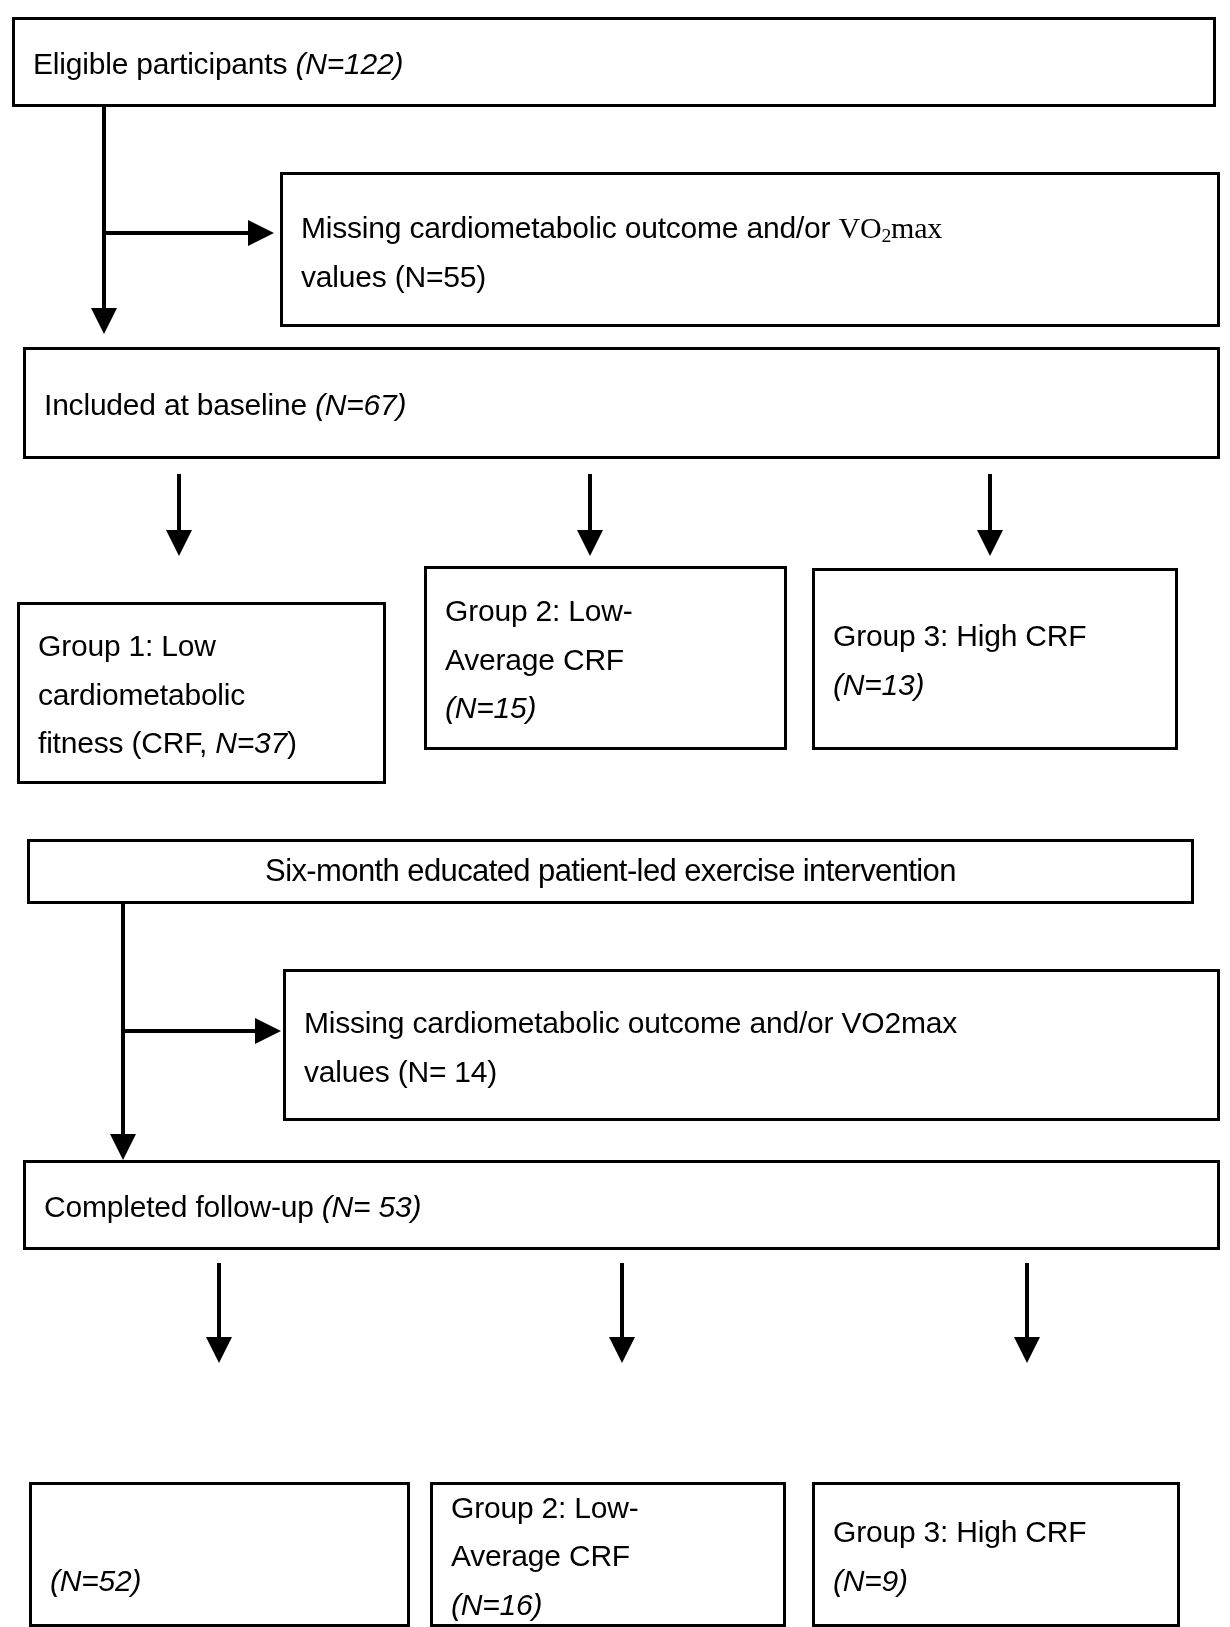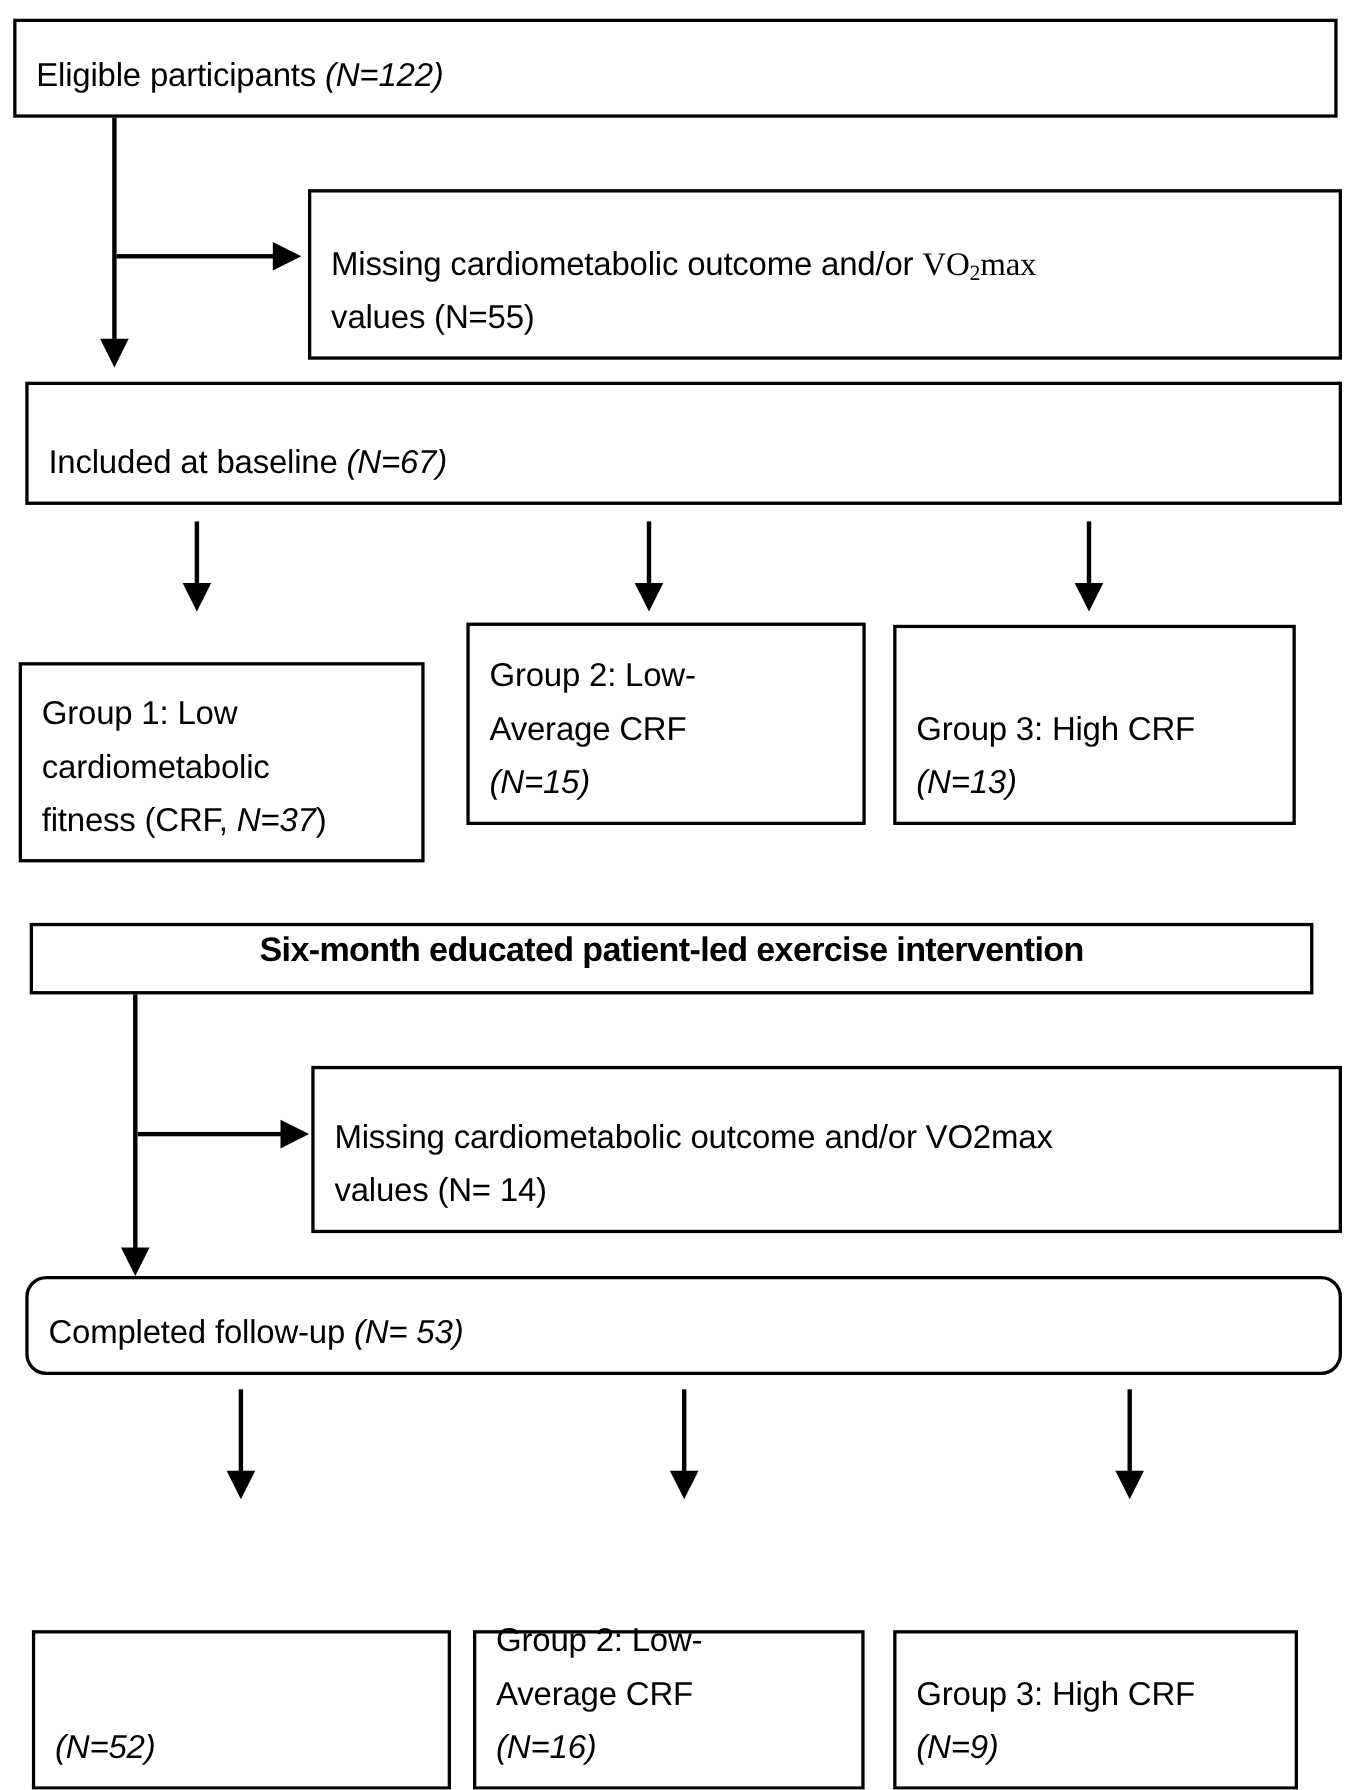--- a/index.html
+++ b/index.html
@@ -17,36 +17,36 @@
     height: 1627px;
     background: #ffffff;
     overflow: hidden;
   }
   .box {
     position: absolute;
     box-sizing: border-box;
     border: 3px solid #000000;
     background: #ffffff;
     display: flex;
-    align-items: flex-end;
+    align-items: center;
     justify-content: flex-start;
   }
   .box .txt {
     display: block;
     width: 100%;
     padding: 14px 16px 10px 18px;
     font-size: 30px;
     line-height: 1.62;
     letter-spacing: -0.2px;
     color: #000000;
     font-family: "Liberation Sans", sans-serif;
   }
   .box.wide .txt { padding-top: 16px; }
   .box.banner .txt {
-    font-weight: bold;
+    font-weight: normal;
     text-align: center;
     padding: 12px 18px;
     font-size: 31px;
     letter-spacing: -0.6px;
   }
   .it { font-style: italic; }
   .serif { font-family: Liberation Serif, serif; font-style: normal; }
   sub { font-size: 0.66em; vertical-align: -0.22em; }
 
   
@@ -147,21 +147,21 @@
   <div class="hline" style="left:125px; top:1029px; width:135px;"></div>
   <div class="arrowhead-right" style="left:255px; top:1018px;"></div>
 
   <div class="box wide" style="left:283px; top:969px; width:937px; height:152px;">
     <span class="txt">
       <span>Missing cardiometabolic outcome and/or VO2max</span><br>
       <span>values (N= 14)</span>
     </span>
   </div>
 
-  <div class="box" style="left:23px; top:1160px; width:1197px; height:90px;border-radius:19px;">
+  <div class="box" style="left:23px; top:1160px; width:1197px; height:90px;">
     <span class="txt">
       <span>Completed follow-up </span><span class="it">(N= 53)</span>
     </span>
   </div>
 
   <div class="vline" style="left:217px; top:1263px; height:78px;"></div>
   <div class="arrowhead-down" style="left:206px; top:1337px;"></div>
 
   <div class="vline" style="left:620px; top:1263px; height:78px;"></div>
   <div class="arrowhead-down" style="left:609px; top:1337px;"></div>

